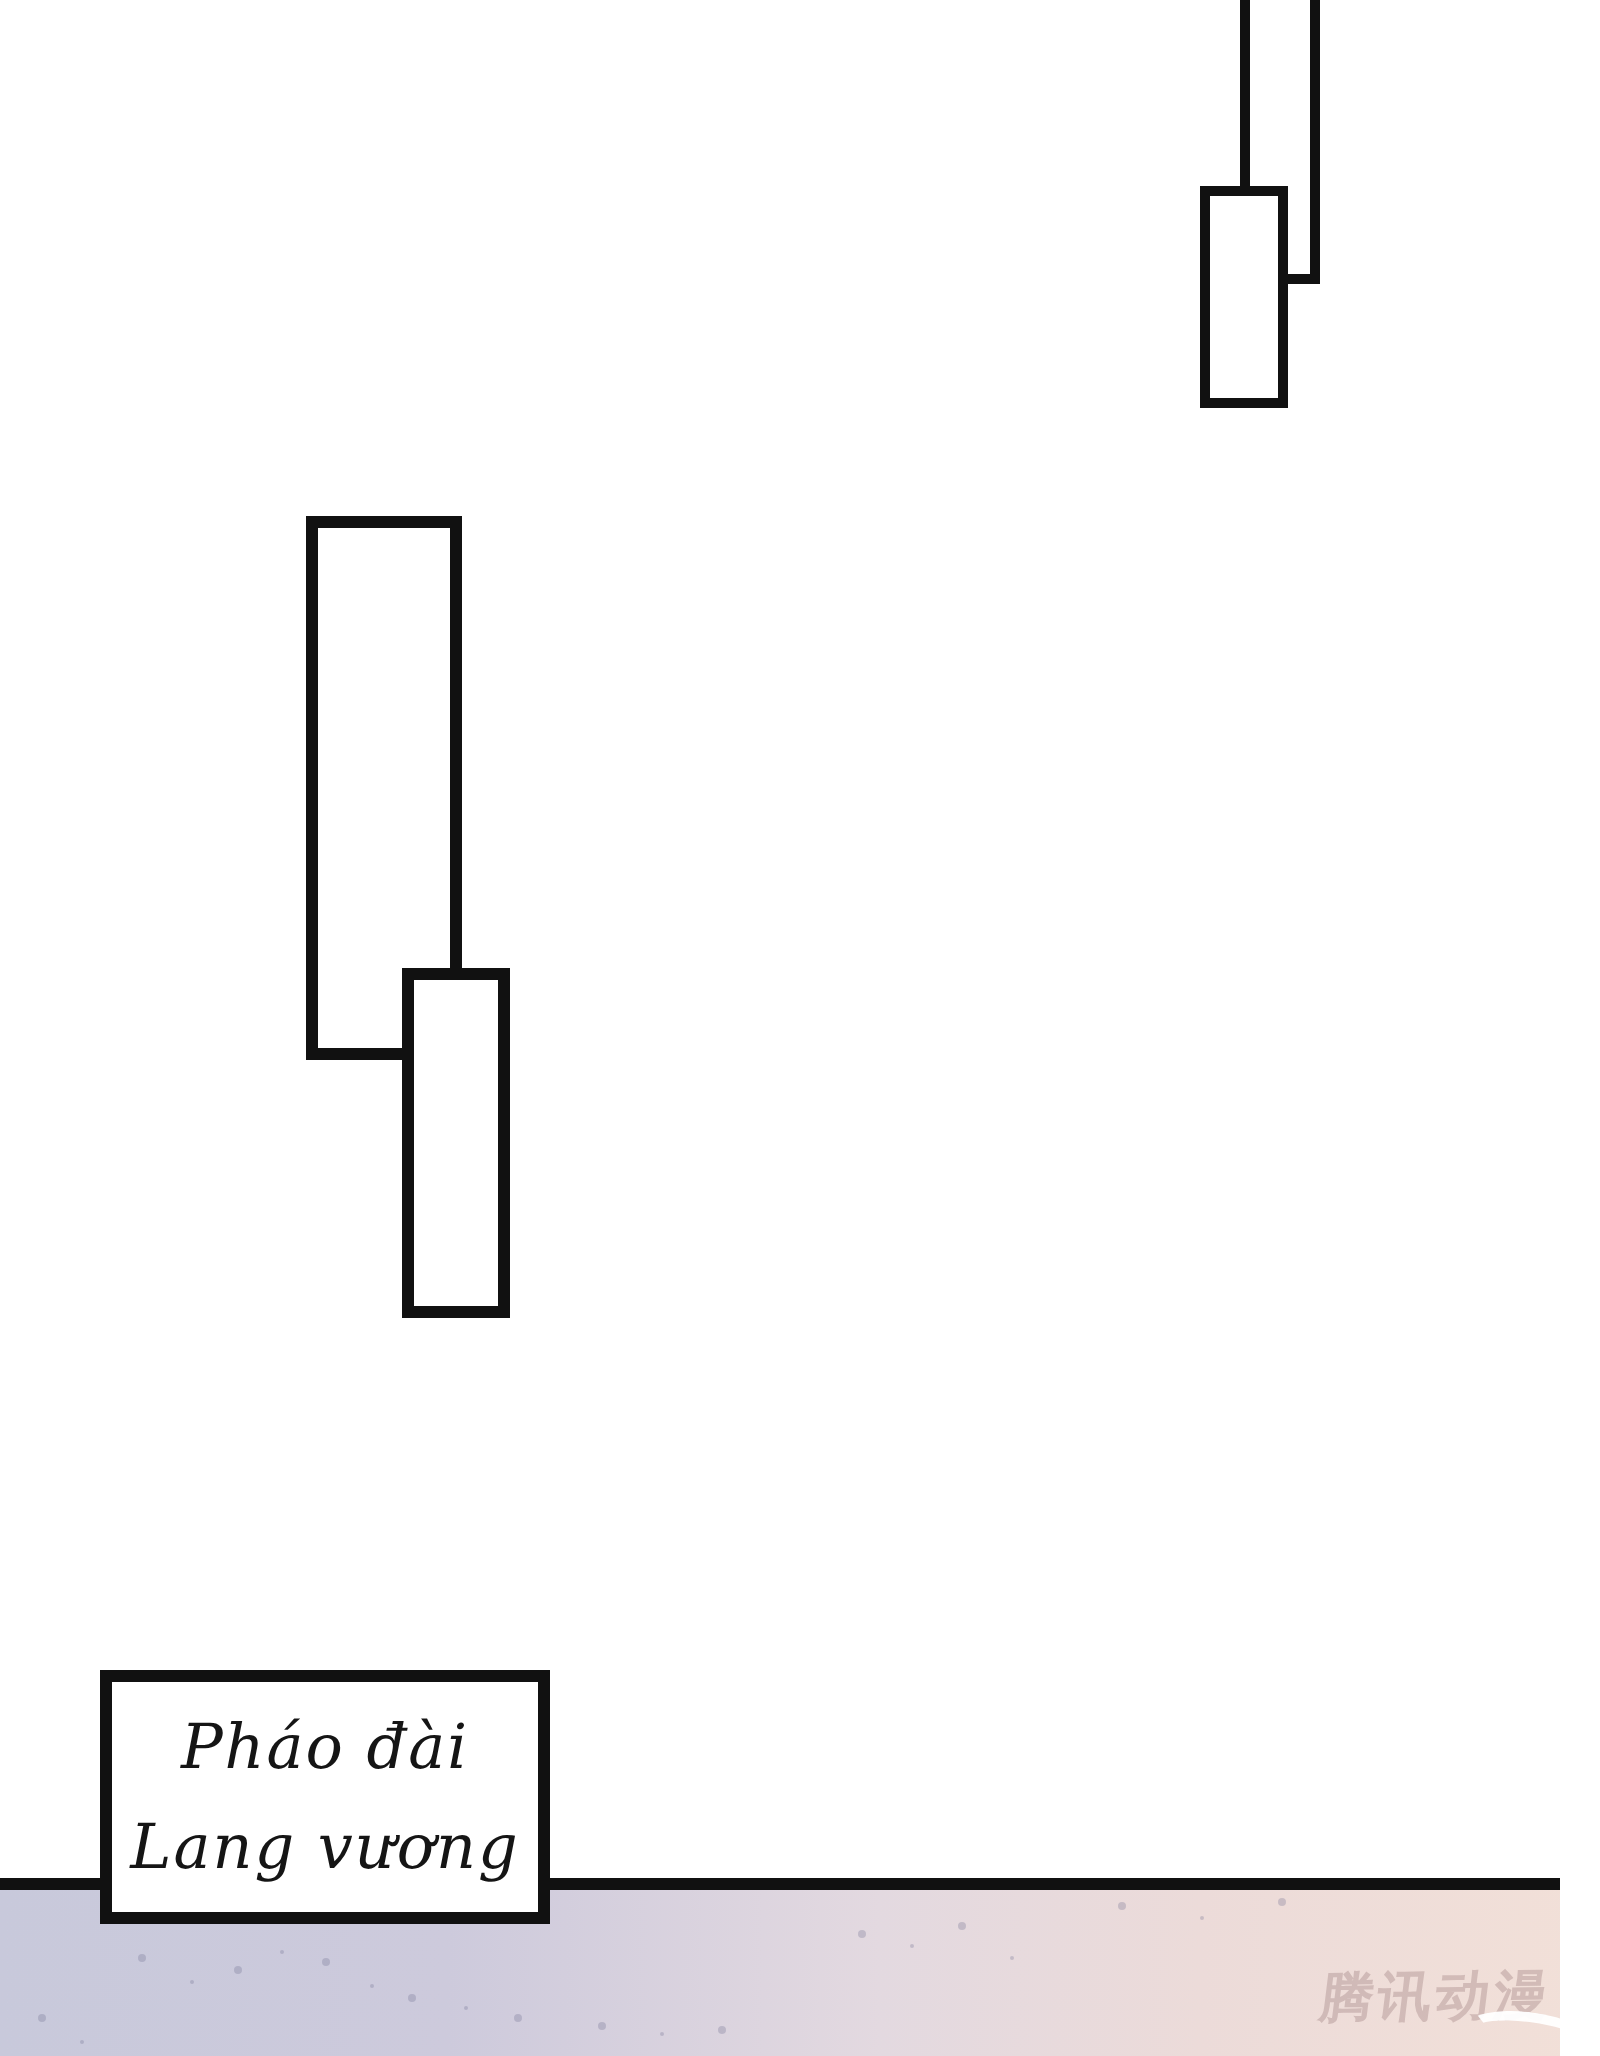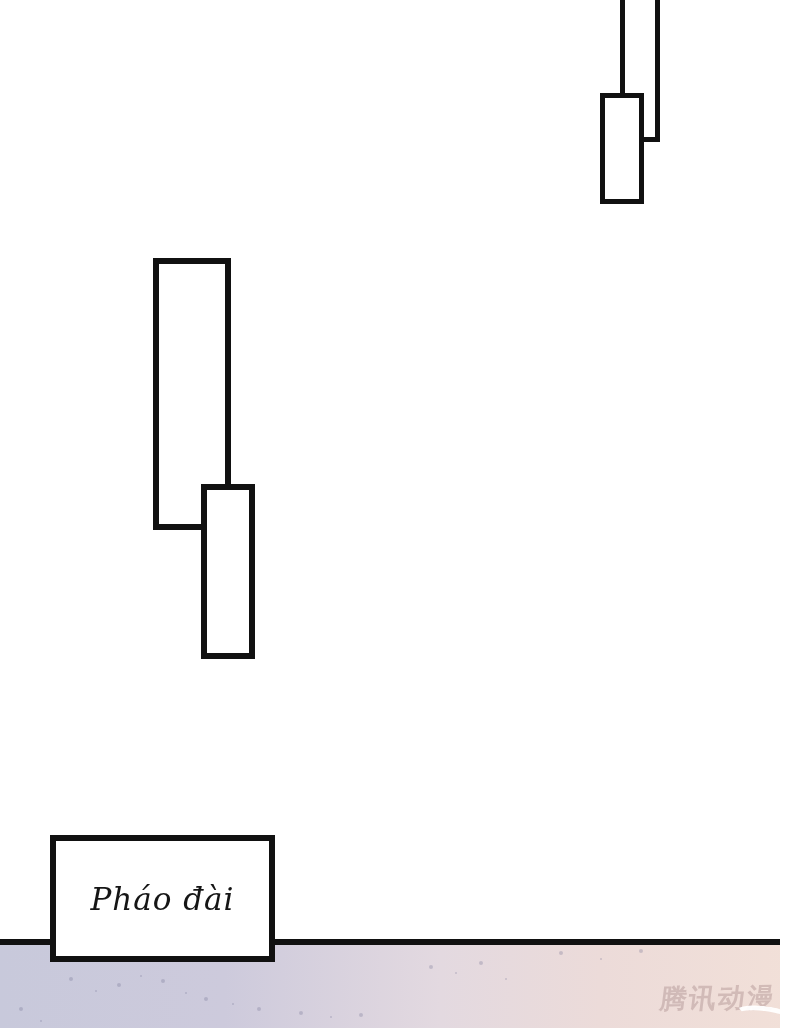--- a/index.html
+++ b/index.html
@@ -146,18 +146,19 @@
 
   <div class="panel-rect rect-b-tall"></div>
   <div class="panel-rect rect-b-small"></div>
 
   <div class="floor-line"></div>
   <div class="floor-strip"></div>
   <div class="speckles"></div>
 
   <div class="caption-box">
     <div class="caption-line">Pháo đài</div>
+    <div class="caption-line">Lang vương</div>
   </div>
 
   <div class="watermark">腾讯动漫</div>
   <div class="swoosh"></div>
 
 </div>
 
 </body></html>

